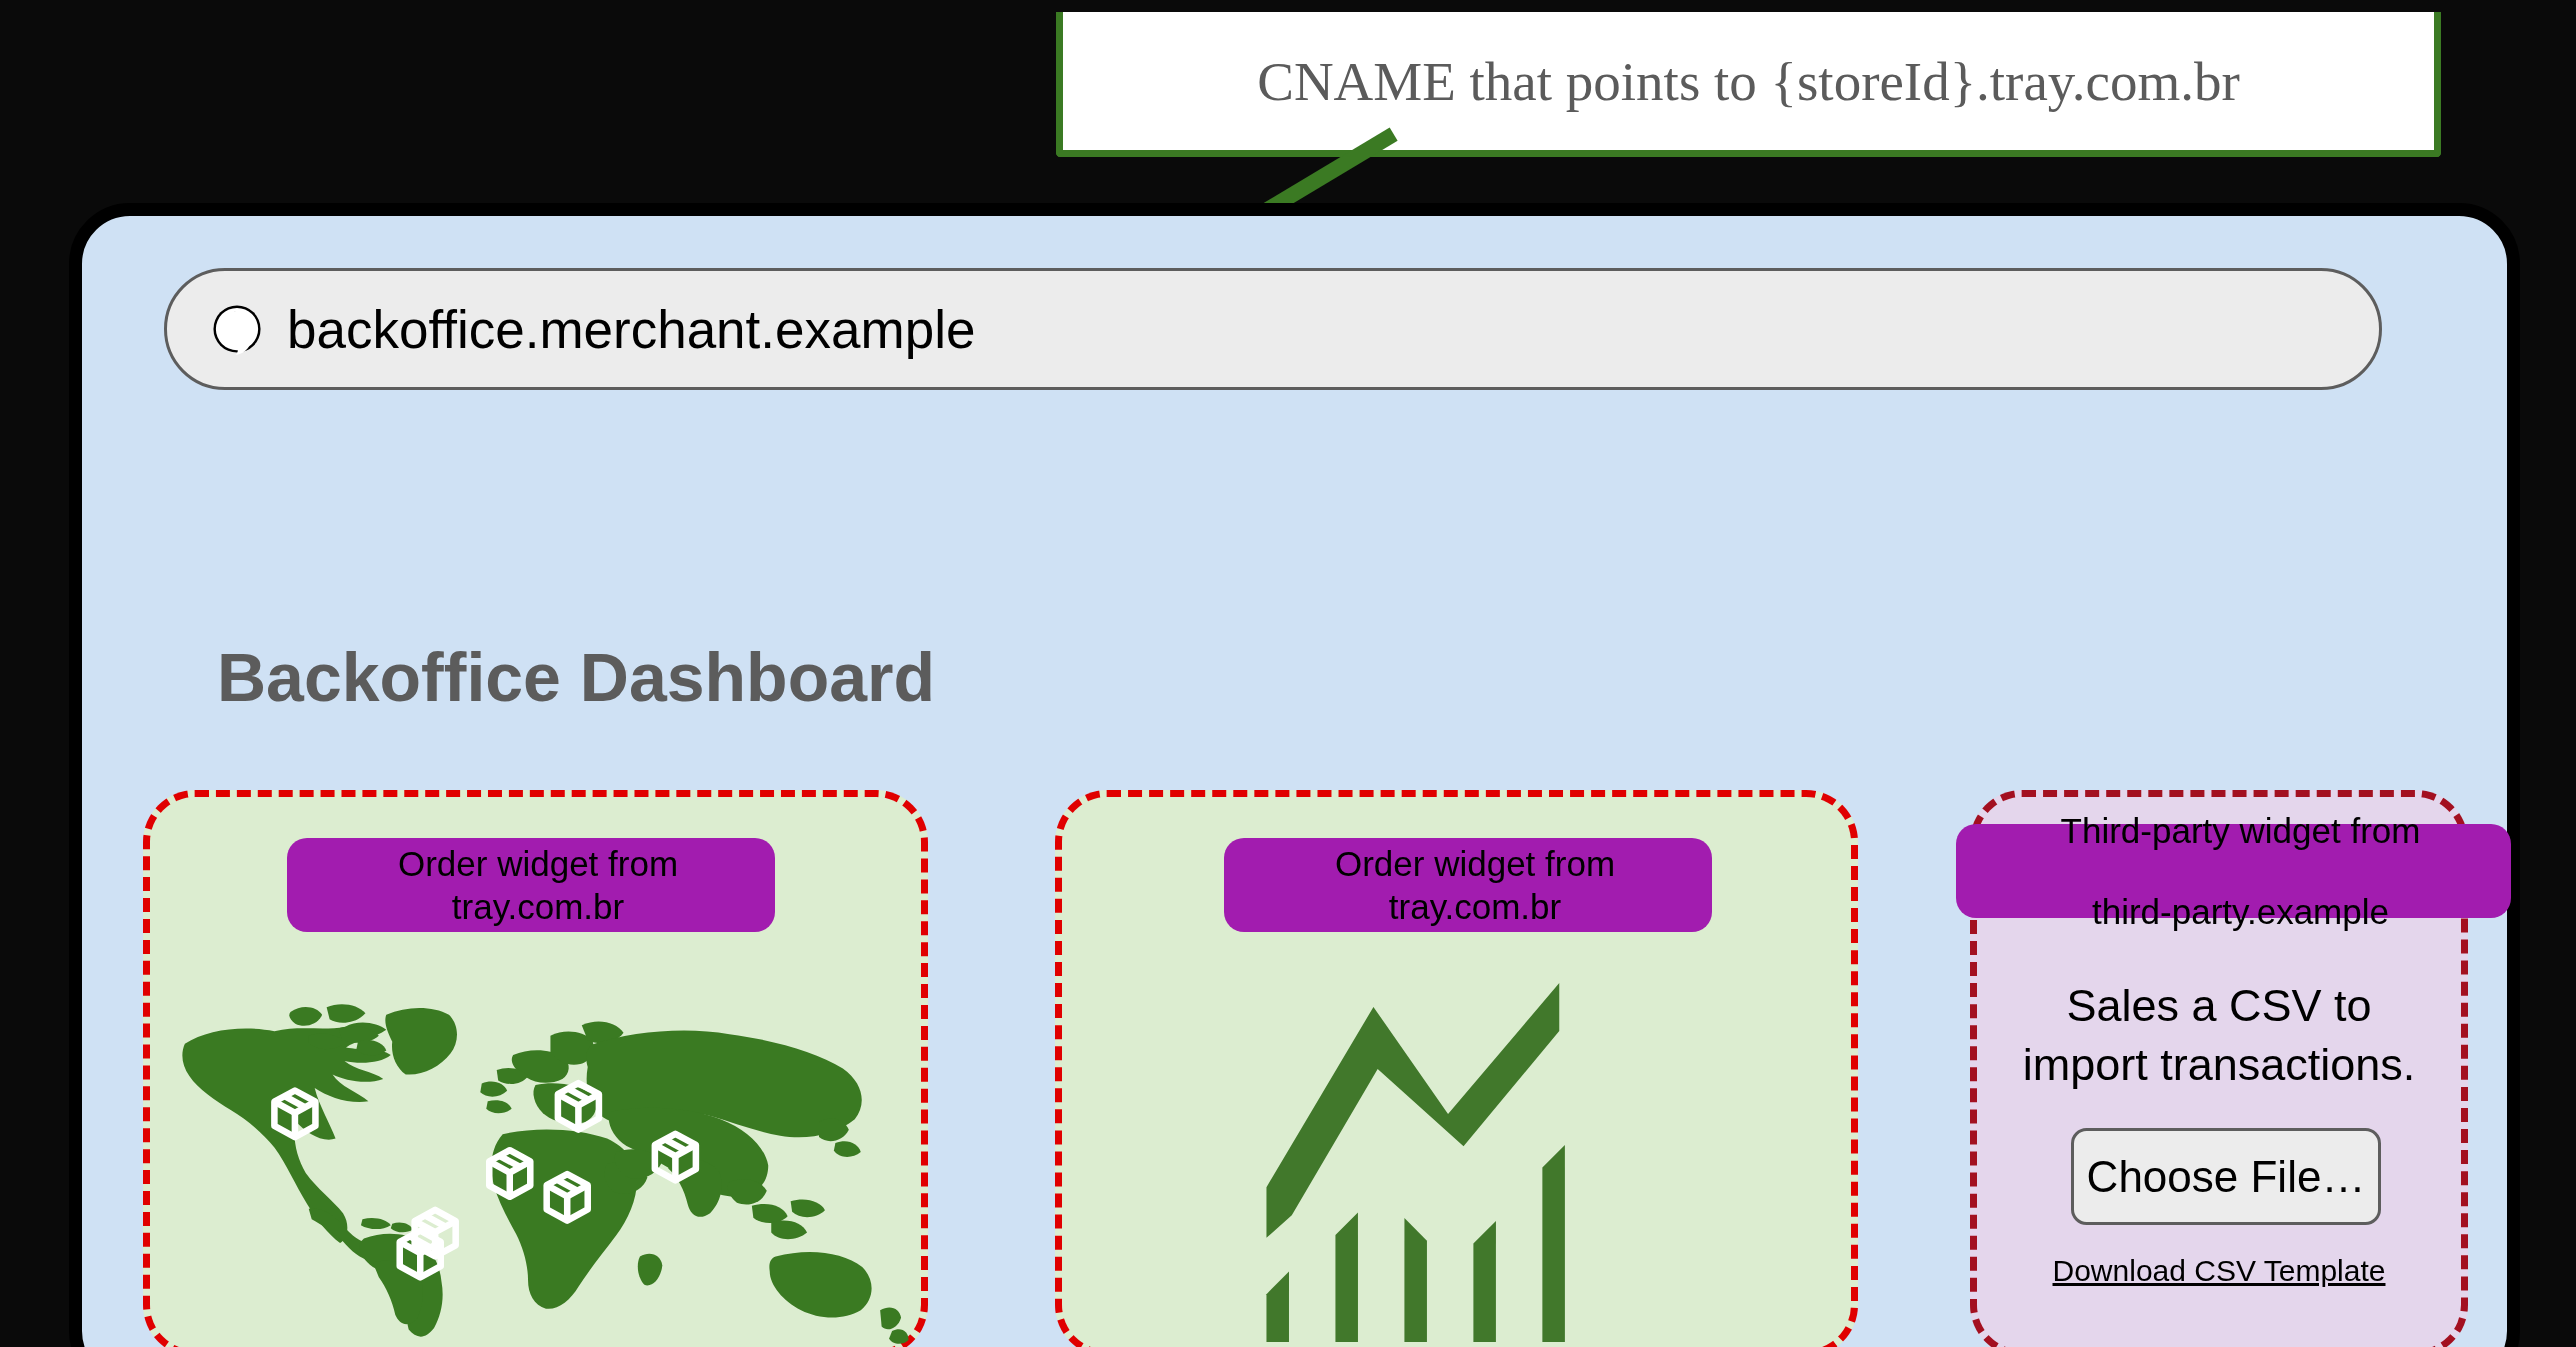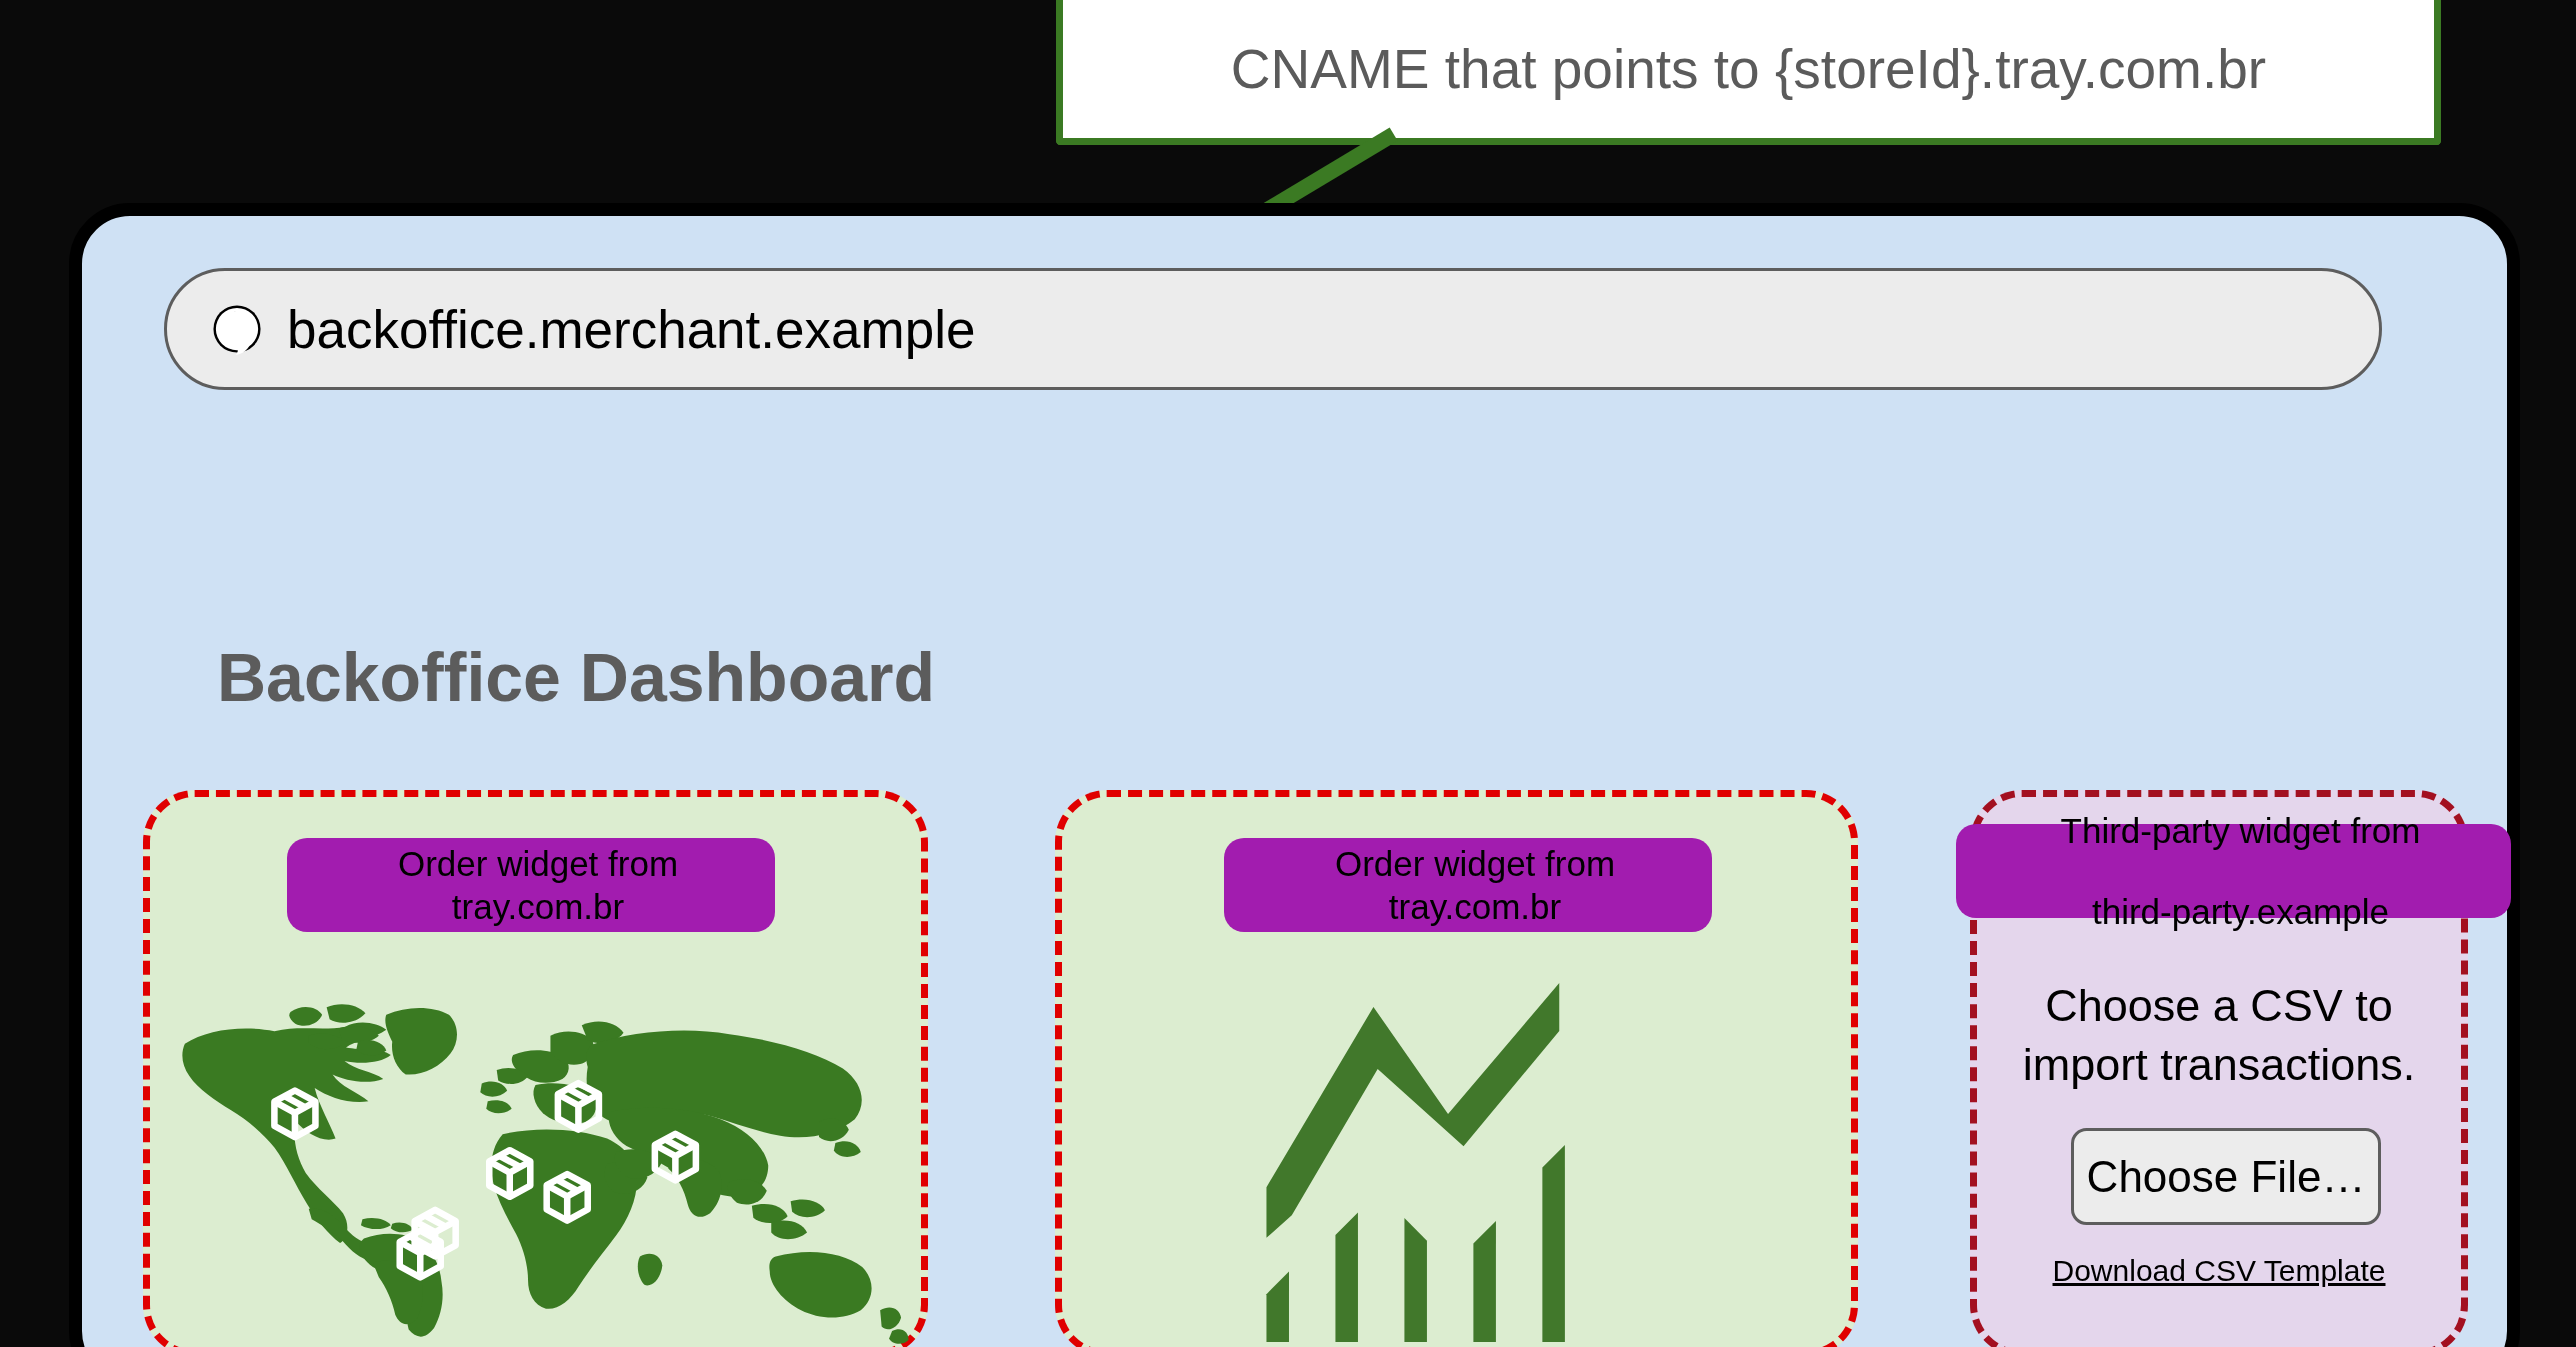--- a/index.html
+++ b/index.html
@@ -3,27 +3,27 @@
 <meta charset="utf-8">
 <style>
   html,body{margin:0;padding:0;background:#0a0a0a;}
   body{
     width:2576px;height:1347px;position:relative;overflow:hidden;
     font-family:"Liberation Sans","DejaVu Sans",sans-serif;
   }
 
   
   #callout{
-    position:absolute;left:1056px;top:0px;width:1385px;height:145px;
+    position:absolute;left:1056px;top:12px;width:1385px;height:145px;
     box-sizing:border-box;
     background:#ffffff;
     border:7.7px solid #3b7a23;
     border-top:none;
     border-radius:0 0 4.2px 4.2px;
-    display:flex;align-items:center;justify-content:center;
+    display:flex;align-items:center;justify-content:center;font-family:Liberation Serif, serif;
   }
   #callout-text{
     color:#5b5b5b;font-size:55px;letter-spacing:0px;white-space:nowrap;
   }
   #callout-arrow{position:absolute;left:901px;top:127px;width:507px;height:211px;pointer-events:none;}
 
   
   #browser{
     position:absolute;left:69px;top:203px;width:2451px;height:1189px;
     box-sizing:border-box;
@@ -274,21 +274,21 @@
         </svg>
       </div>
     </div>
 
     <div class="card purple" id="card-2">
       <div class="card-pill">
         <span>Third-party widget from</span>
         <span>third-party.example</span>
       </div>
       <div id="upload-text">
-        <div>Choose a CSV to</div>
+        <div>Sales a CSV to</div>
         <div>import transactions.</div>
       </div>
       <div id="choose-file-btn">Choose File…</div>
       <div id="download-link">Download CSV Template</div>
     </div>
 
   </div>
 </div>
 
 

